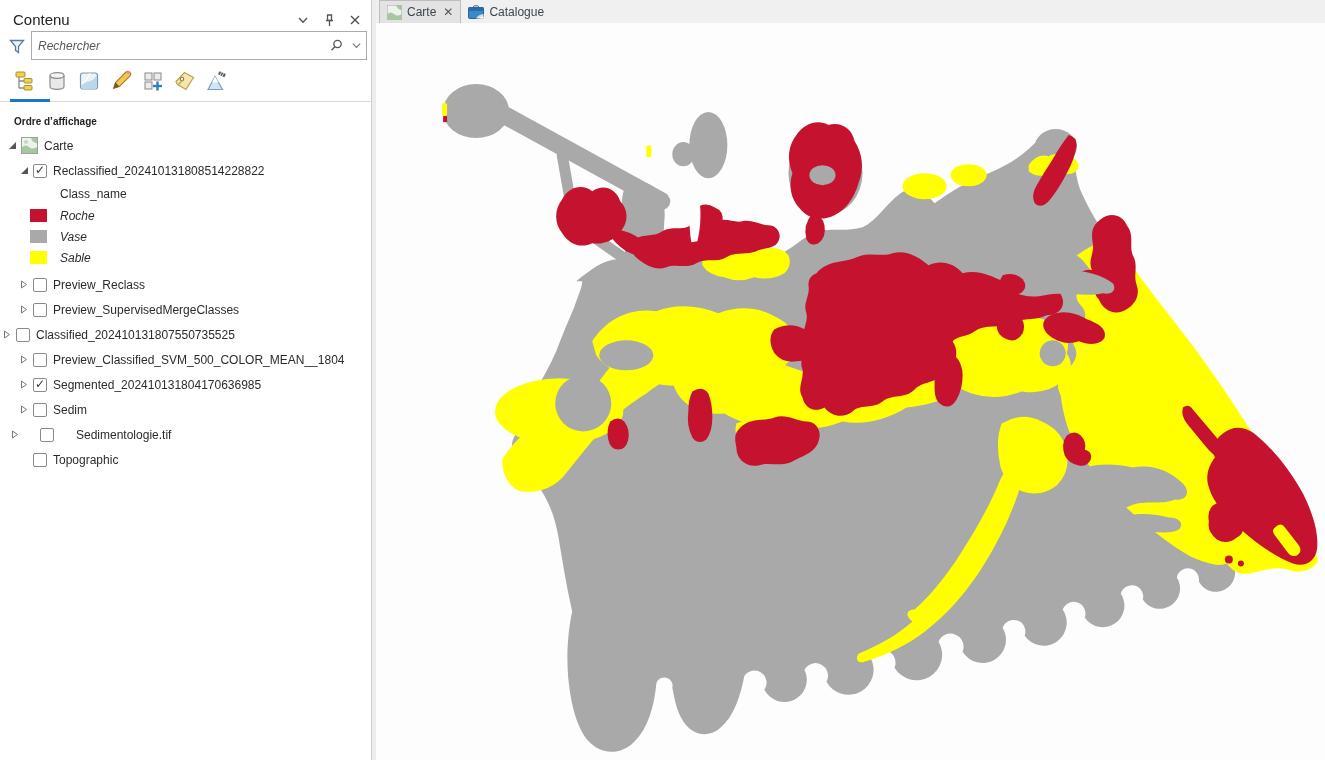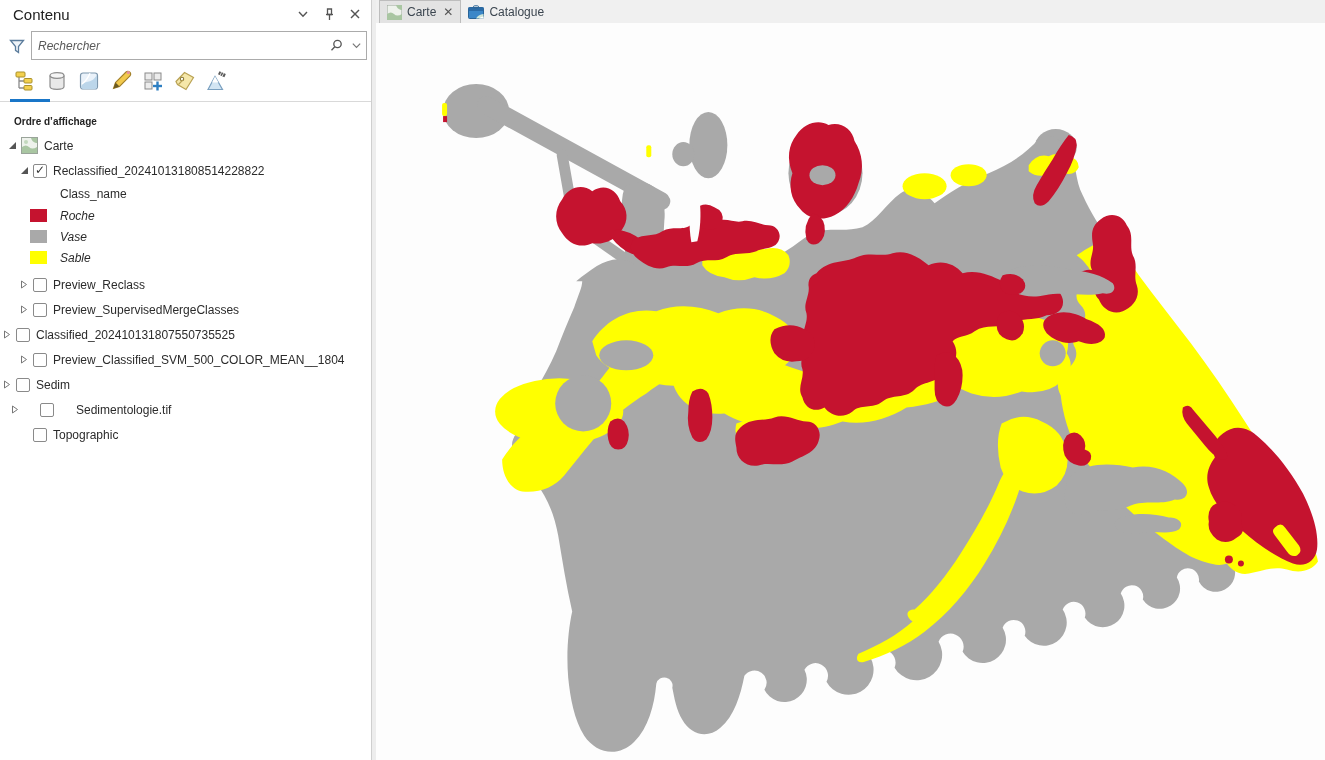--- a/index.html
+++ b/index.html
@@ -2,21 +2,21 @@
 <html style="--roche: #c5132f; --vase: #a9a9a9; --sable: #ffff00;"><head>
 <meta charset="utf-8">
 <style>
   * { margin:0; padding:0; box-sizing:border-box; }
   html,body { width:1325px; height:760px; overflow:hidden; }
   body { font-family:"Liberation Sans","DejaVu Sans",sans-serif; background:#fff; color:#2b2b2b; }
   .app { display:flex; width:1325px; height:760px; }
 
   
   .panel { width:372px; background:#fff; border-right:1px solid #cfcfcf; display:flex; flex-direction:column; flex:none; }
-  .panel-header { height:28px; display:flex; align-items:center; padding:0 8px 0 13px; }
+  .panel-header { height:28px; display:flex; align-items:flex-end; padding:0 8px 0 13px; }
   .panel-title { font-size:15px; color:#222; flex:1; }
   .panel-ctrls { display:flex; align-items:center; gap:10px; }
   .hicon { width:16px; height:16px; display:flex; align-items:center; justify-content:center; color:#555; cursor:pointer; }
 
   .search-row { display:flex; align-items:center; padding:3px 4px 3px 6px; }
   .funnel { width:22px; height:22px; display:flex; align-items:center; justify-content:center; flex:none; }
   .search-box { flex:1; height:29px; border:1px solid #ababab; background:#fff; display:flex; align-items:center; margin-left:3px; }
   .search-box input { flex:1; border:none; outline:none; font-family:inherit; font-size:12px; font-style:italic; color:#444; padding:0 6px; background:transparent; }
   .search-box input::placeholder { color:#595959; font-style:italic; }
   .sb-icon { width:20px; height:20px; display:flex; align-items:center; justify-content:center; color:#666; flex:none; cursor:pointer; }
@@ -240,21 +240,30 @@
       </div>
       <div class="trow" style="padding-left:17px;">
         <span class="exp">
             <svg width="8" height="9" viewBox="0 0 8 9">
               <polygon points="1.5,1 6.5,4.5 1.5,8" fill="none" stroke="#777" stroke-width="1"></polygon>
             </svg>
           </span>
         <span class="cbox"></span>
         <span class="lyr-label">Preview_Classified_SVM_500_COLOR_MEAN__1804</span>
       </div>
-      <div class="trow" style="">
+      <div class="trow" style="padding-left:17px;">
+        <span class="exp">
+            <svg width="8" height="9" viewBox="0 0 8 9">
+              <polygon points="1.5,1 6.5,4.5 1.5,8" fill="none" stroke="#777" stroke-width="1"></polygon>
+            </svg>
+          </span>
+        <span class="cbox checked"></span>
+        <span class="lyr-label">Segmented_202410131804170636985</span>
+      </div>
+      <div class="trow" style="padding-left:17px;">
         <span class="exp">
             <svg width="8" height="9" viewBox="0 0 8 9">
               <polygon points="1.5,1 6.5,4.5 1.5,8" fill="none" stroke="#777" stroke-width="1"></polygon>
             </svg>
           </span>
         <span class="cbox"></span>
         <span class="lyr-label">Sedim</span>
       </div>
       <div class="trow" style="padding-left:8px;gap:16px;">
         <span class="exp">

